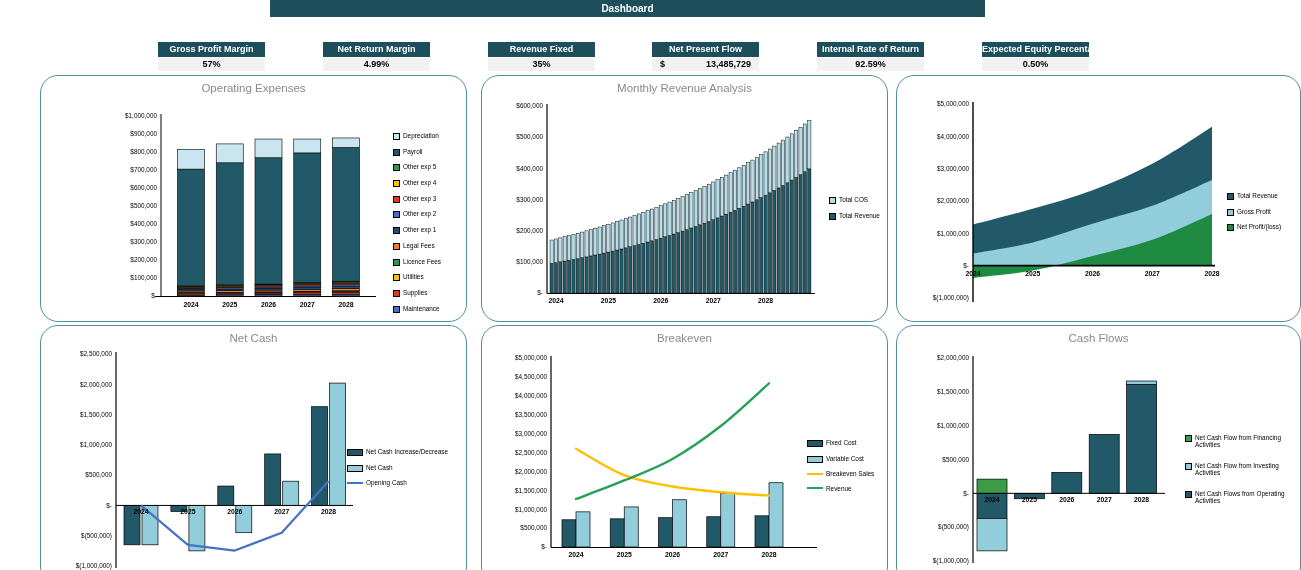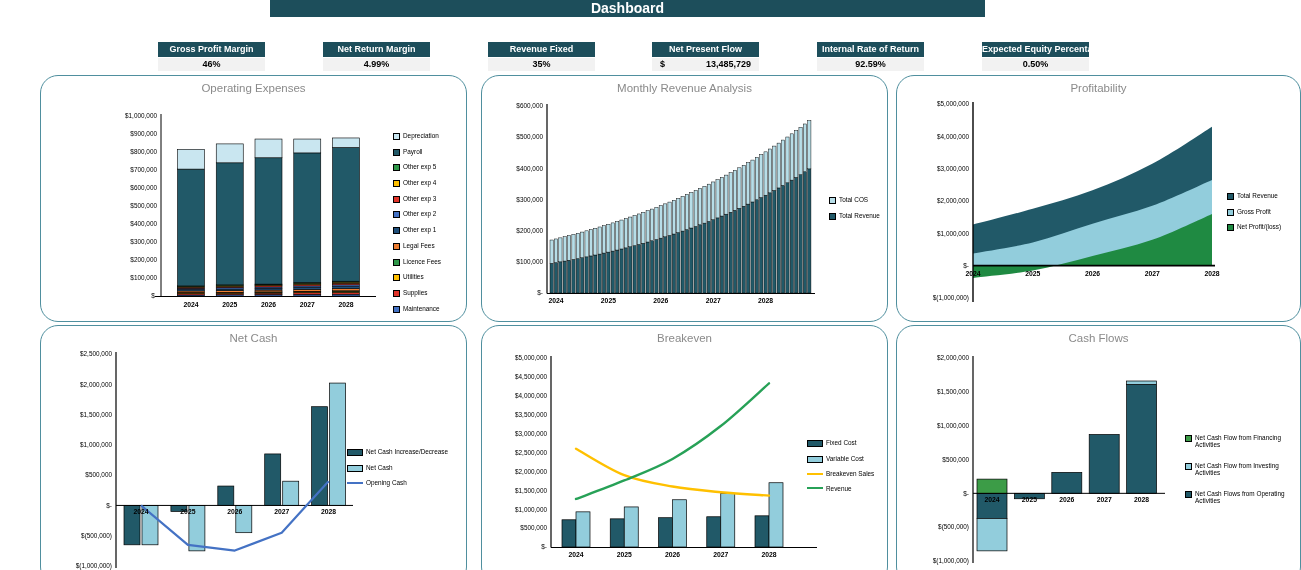--- a/index.html
+++ b/index.html
@@ -1,18 +1,18 @@
 <!DOCTYPE html>
 <html><head>
 <meta charset="utf-8">
 <style>
   html,body{margin:0;padding:0;background:#fff;}
   body{width:1301px;height:570px;overflow:hidden;position:relative;font-family:"Liberation Sans",sans-serif;}
   .titlebar{position:absolute;left:270px;top:0;width:715px;height:17px;background:#1d4e5b;color:#fff;
-    font-weight:bold;font-size:14px;text-align:center;line-height:17px;}
+    font-weight:bold;font-size:10px;text-align:center;line-height:17px;}
   .kpi{position:absolute;top:42px;width:107px;}
   .kpi-h{height:15px;background:#1d4e5b;color:#fff;font-weight:bold;font-size:9px;line-height:15px;
     text-align:center;white-space:nowrap;overflow:hidden;}
   .kpi-v{height:13px;background:#f2f2f2;color:#000;font-weight:bold;font-size:9px;line-height:13px;
     text-align:center;margin-top:1px;}
   .kpi-v.split{display:flex;justify-content:space-between;padding:0 8px;text-align:left;}
   .panel{position:absolute;background:#fff;border:1.5px solid #4f8f9e;border-radius:18px;box-sizing:border-box;}
   .ctitle{position:absolute;left:0;right:0;top:6px;text-align:center;font-size:11.5px;color:#8a8a8a;}
   .panel svg{position:absolute;left:0;top:0;}
   .legend{position:absolute;font-size:6.4px;color:#000;}
@@ -25,21 +25,21 @@
 </head>
 <body>
 
 <div class="titlebar">
   <span>Dashboard</span>
 </div>
 
 <div id="kpis">
     <div class="kpi" style="left: 158px;">
       <div class="kpi-h">Gross Profit Margin</div>
-      <div class="kpi-v">46%</div>
+      <div class="kpi-v">57%</div>
     </div>
     <div class="kpi" style="left: 323px;">
       <div class="kpi-h">Net Return Margin</div>
       <div class="kpi-v">4.99%</div>
     </div>
     <div class="kpi" style="left: 488px;">
       <div class="kpi-h">Revenue Fixed</div>
       <div class="kpi-v">35%</div>
     </div>
     <div class="kpi" style="left: 652px;">
@@ -335,21 +335,20 @@
         <span class="sw sq" style="background: rgb(183, 222, 232);"></span>
         <span>Total COS</span>
       </div>
       <div class="li" style="margin-bottom: 8px; white-space: nowrap;">
         <span class="sw sq" style="background: rgb(33, 89, 104);"></span>
         <span>Total Revenue</span>
       </div>
     </div>
   </div>
 <div class="panel" id="p2" style="left:896px;top:75px;width:405px;height:247px;">
-  <div class="ctitle">Profitability</div>
 <svg width="405" height="245" viewBox="0 0 405 245">
       <text x="72" y="30.3" text-anchor="end" font-size="6.4" fill="#000" font-family="&quot;Liberation Sans&quot;,sans-serif" font-weight="normal">$5,000,000</text>
       <text x="72" y="62.633333333333326" text-anchor="end" font-size="6.4" fill="#000" font-family="&quot;Liberation Sans&quot;,sans-serif" font-weight="normal">$4,000,000</text>
       <text x="72" y="94.96666666666665" text-anchor="end" font-size="6.4" fill="#000" font-family="&quot;Liberation Sans&quot;,sans-serif" font-weight="normal">$3,000,000</text>
       <text x="72" y="127.29999999999998" text-anchor="end" font-size="6.4" fill="#000" font-family="&quot;Liberation Sans&quot;,sans-serif" font-weight="normal">$2,000,000</text>
       <text x="72" y="159.63333333333333" text-anchor="end" font-size="6.4" fill="#000" font-family="&quot;Liberation Sans&quot;,sans-serif" font-weight="normal">$1,000,000</text>
       <text x="72" y="191.96666666666667" text-anchor="end" font-size="6.4" fill="#000" font-family="&quot;Liberation Sans&quot;,sans-serif" font-weight="normal">$-</text>
       <text x="72" y="224.29999999999998" text-anchor="end" font-size="6.4" fill="#000" font-family="&quot;Liberation Sans&quot;,sans-serif" font-weight="normal">$(1,000,000)</text>
       <path d="M76,148.60333333333332C85.95833333333333,145.96277777777777,115.83333333333333,138.4722222222222,135.75,132.76C155.66666666666666,127.04777777777777,175.58333333333334,121.82055555555556,195.5,114.33C215.41666666666666,106.83944444444444,235.33333333333334,98.43277777777777,255.25,87.81666666666666C275.1666666666667,77.20055555555555,305.0416666666667,56.830555555555556,315,50.63333333333333L315,189.66666666666666L76,189.66666666666666Z" fill="#215968" stroke="none"></path>
       <path d="M76,177.38C85.95833333333333,175.54777777777778,115.83333333333333,171.34444444444443,135.75,166.38666666666666C155.66666666666666,161.42888888888888,175.58333333333334,153.72277777777776,195.5,147.63333333333333C215.41666666666666,141.5438888888889,235.33333333333334,137.125,255.25,129.85C275.1666666666667,122.57499999999999,305.0416666666667,108.29444444444445,315,103.98333333333333L315,189.66666666666666L76,189.66666666666666Z" fill="#92cddc" stroke="none"></path>

